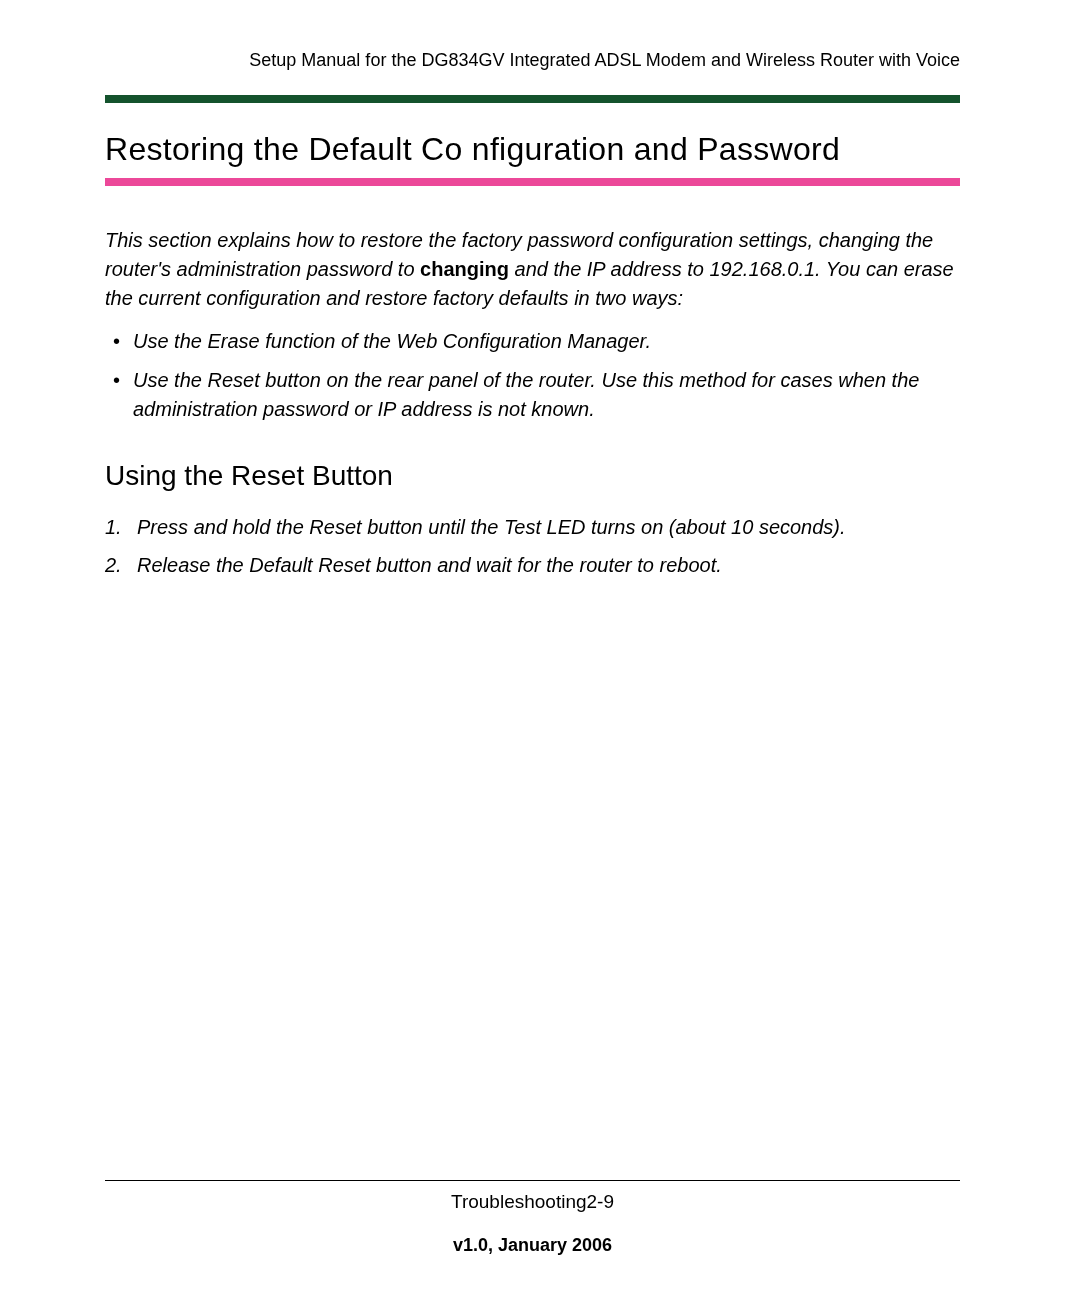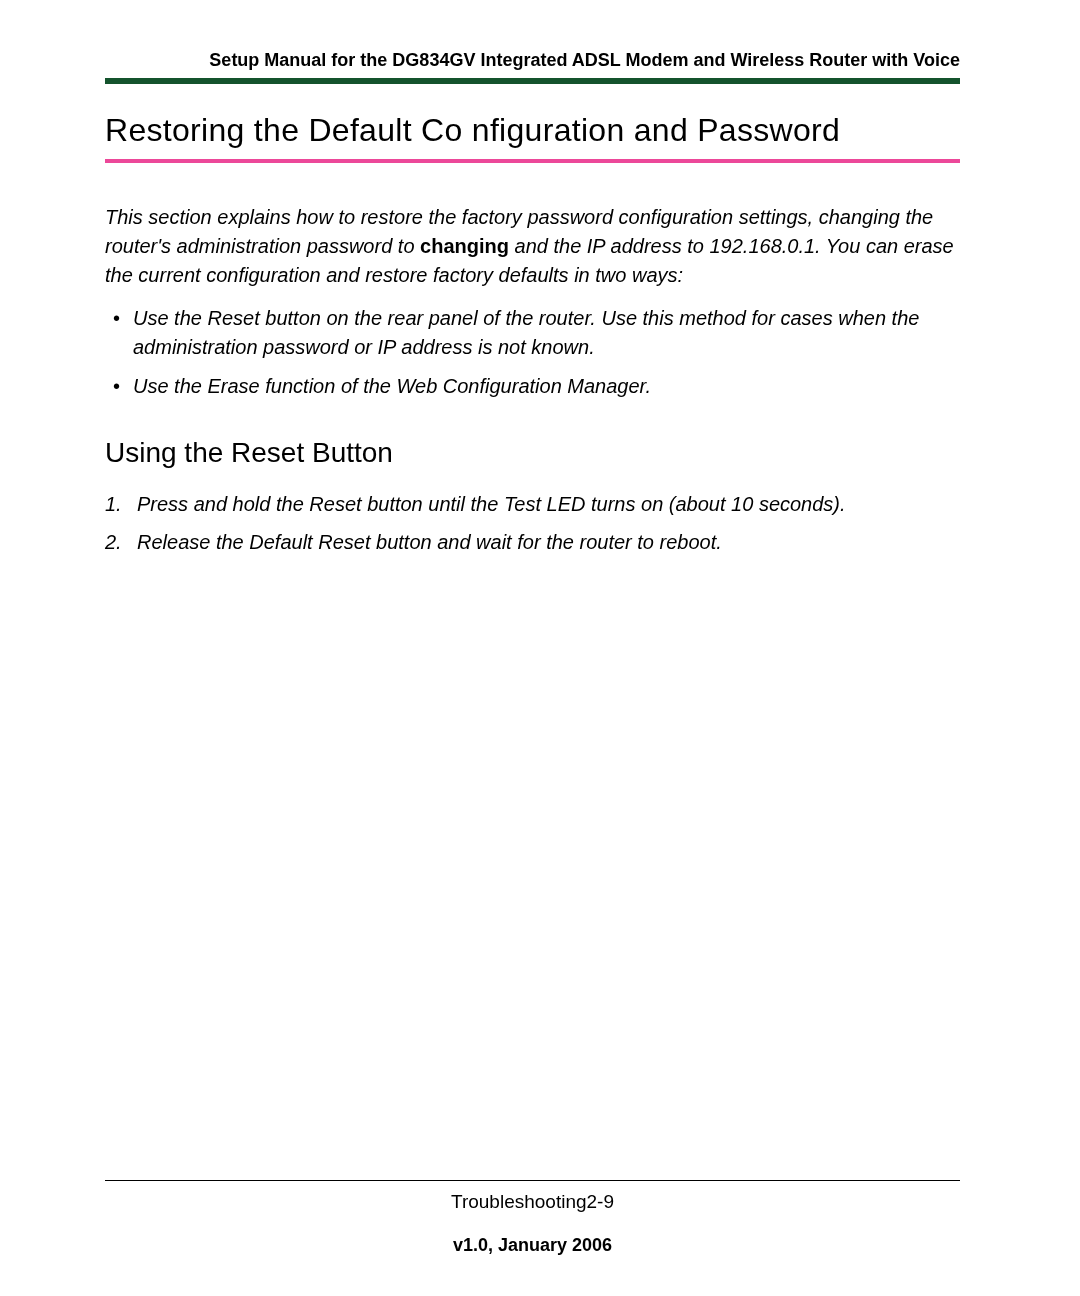--- a/index.html
+++ b/index.html
@@ -14,32 +14,32 @@
       font-family: Arial, Helvetica, sans-serif;
       color: #000000;
       position: relative;
     }
     .page {
       padding: 50px 120px 40px 105px;
       height: 100%;
       position: relative;
     }
     .header-title {
-      font-weight: bold;
+      font-weight: normal;
       font-size: 18px;
       text-align: right;
-      padding-bottom: 7px;
-      border-bottom: 6px solid #14532d;
+      padding-bottom: 24px;
+      border-bottom: 8px solid #14532d;
       margin-bottom: 28px;
     }
     .main-heading {
       font-size: 32px;
       font-weight: normal;
       padding-bottom: 10px;
-      border-bottom: 4px solid #ec4899;
+      border-bottom: 8px solid #ec4899;
       margin-bottom: 40px;
       letter-spacing: 0.3px;
     }
     .body-text {
       font-size: 20px;
       font-style: italic;
       line-height: 1.45;
       margin-bottom: 14px;
     }
     .body-text .bold-word {
@@ -110,22 +110,22 @@
 <div class="page">
   <div class="header-title">Setup Manual for the DG834GV Integrated ADSL Modem and Wireless Router with Voice</div>
 
   <h1 class="main-heading">Restoring the Default Co   nfiguration and Password</h1>
 
   <p class="body-text">
     <span>This section explains how to restore the factory password configuration settings, changing the router's administration password to </span><span class="bold-word">changing</span><span> and the IP address to 192.168.0.1. You can erase the current configuration and restore factory defaults in two ways:</span>
   </p>
 
   <ul class="bullet-list">
+    <li>Use the Erase function of the Web Configuration Manager.</li>
     <li>Use the Reset button on the rear panel of the router. Use this method for cases when the administration password or IP address is not known.</li>
-    <li>Use the Erase function of the Web Configuration Manager.</li>
   </ul>
 
   <h2 class="sub-heading">Using the Reset Button</h2>
 
 
   <ol class="numbered-list">
     <li><span class="num">1.</span><span>Press and hold the Reset button until the Test LED turns on (about 10 seconds).</span></li>
     <li><span class="num">2.</span><span>Release the Default Reset button and wait for the router to reboot.</span></li>
   </ol>
 

